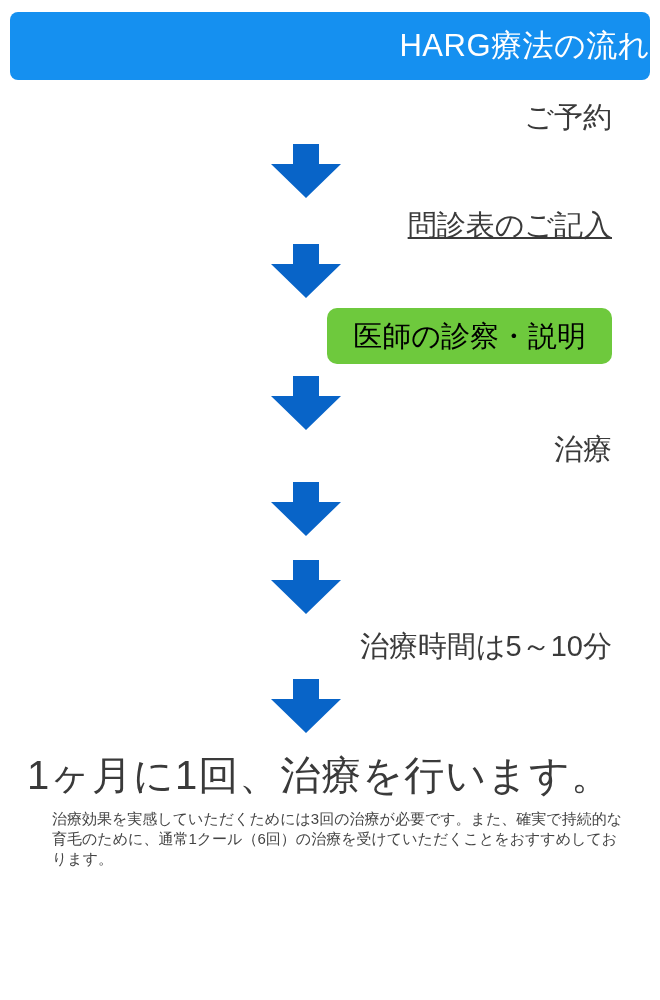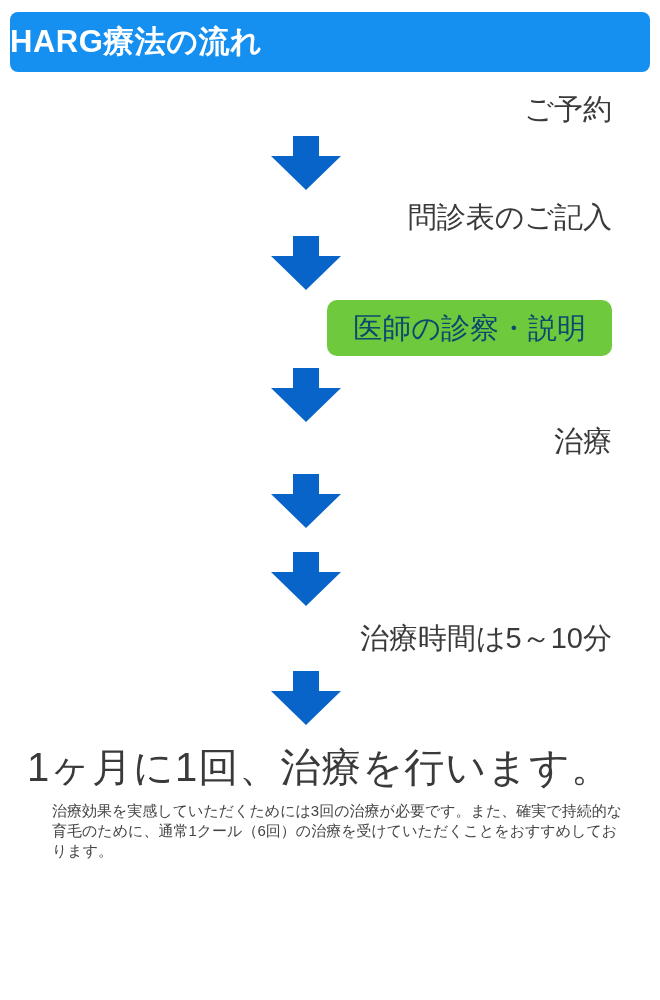--- a/index.html
+++ b/index.html
@@ -16,58 +16,58 @@
   }
   .page {
     position: relative;
     width: 660px;
     height: 1000px;
     background: #ffffff;
     overflow: hidden;
   }
   .header {
     margin: 12px 10px 0 10px;
-    height: 60px;
+    height: 68px;
     border-radius: 8px;
     background: var(--header-bg);
     display: flex;
     align-items: center;
-    justify-content: flex-start;
+    justify-content: flex-end;
     color: #ffffff;
     font-size: 31px;
-    font-weight: bold;
+    font-weight: normal;
     letter-spacing: 0.5px;
   }
   .flow {
     width: 612px;
     text-align: right;
   }
   .step {
     color: var(--flow-text);
     font-size: 29px;
     line-height: 38px;
   }
   .step-0 { margin-top: 18px; }
-  .step-1 { margin-top: 8px; }
+  .step-1 { margin-top: 8px; text-decoration: underline; }
   .step-3 { margin-top: 0; }
   .step-4 { margin-top: 22px; }
   .step-5 { margin-top: 13px; }
   .step-6 {
     margin-top: 20px;
     font-size: 40px;
     line-height: 44px;
     letter-spacing: 1px;
   }
   .highlight-box {
     display: inline-block;
     margin-top: 10px;
     padding: 9px 26px;
     border-radius: 10px;
     background: var(--highlight-bg);
-    color: #0c4a6e;
+    color: #000000;
     font-size: 29px;
     line-height: 38px;
   }
   .arrow {
     display: block;
     margin: 0 auto;
     width: 70px;
     height: 54px;
   }
   .arrow-1 { margin-top: 8px; }

